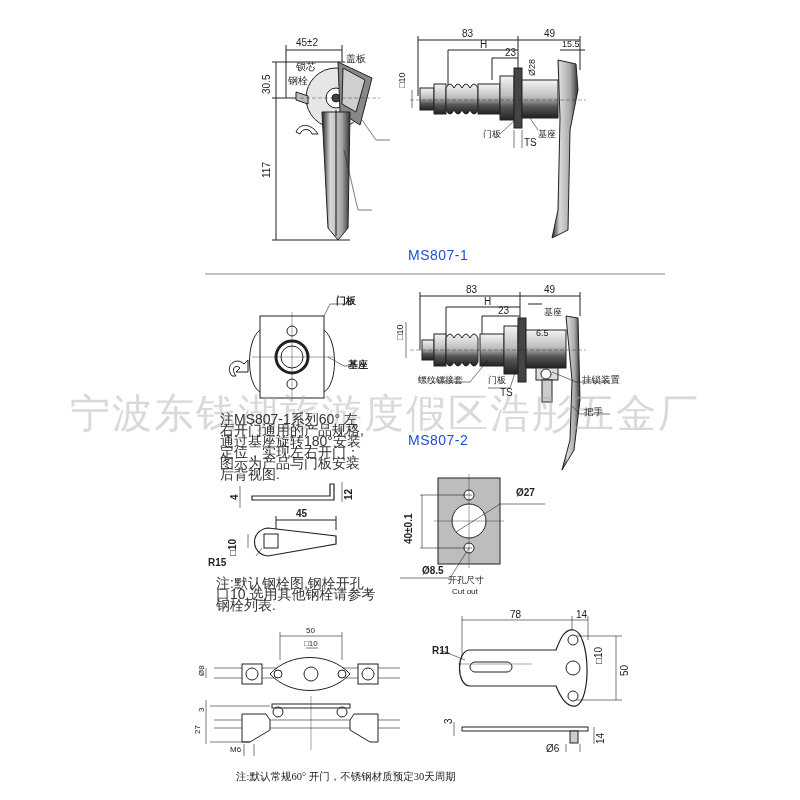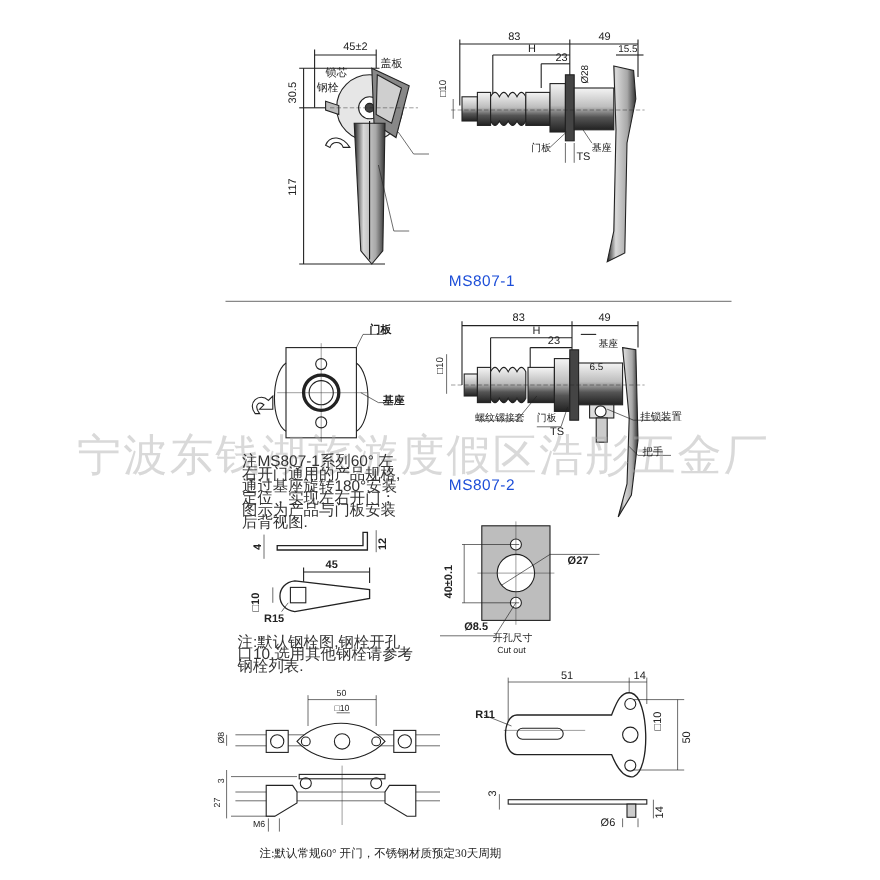--- a/index.html
+++ b/index.html
@@ -215,21 +215,21 @@
     <line x1="454" y1="722" x2="454" y2="736" stroke-width="0.6"></line>
     <line x1="594" y1="727" x2="594" y2="744" stroke-width="0.6"></line>
     <line x1="566" y1="744" x2="566" y2="752" stroke-width="0.6"></line>
     <line x1="580" y1="744" x2="580" y2="752" stroke-width="0.6"></line>
   </g>
 </svg>
 
 <div class="wm">宁波东钱湖旅游度假区浩彤五金厂</div>
 
 <div>
-  <span class="lbl dim" style="left:312px;top:38px;">45±2</span>
+  <span class="lbl dim" style="left:296px;top:38px;">45±2</span>
   <span class="lbl dim dimv" style="left:262px;top:94px;">30.5</span>
   <span class="lbl dim dimv" style="left:262px;top:178px;">117</span>
   <span class="lbl" style="left:346px;top:54px;text-align:right;">盖板</span>
   <span class="lbl" style="left:296px;top:62px;">锁芯</span>
   <span class="lbl" style="left:288px;top:76px;">钢栓</span>
 
   <span class="lbl dim" style="left:462px;top:29px;">83</span>
   <span class="lbl dim" style="left:544px;top:29px;">49</span>
   <span class="lbl dim" style="left:480px;top:40px;">H</span>
   <span class="lbl dim" style="left:505px;top:48px;">23</span>
@@ -248,57 +248,57 @@
   <span class="lbl bold" style="left:348px;top:360px;">基座</span>
   <div class="lbl note" style="left:220px;top:414px;width:148px;">注MS807-1系列60° 左右开门通用的产品规格,通过基座旋转180°安装定位，实现左右开门；图示为产品与门板安装后背视图.</div>
 
   <span class="lbl dim" style="left:466px;top:285px;">83</span>
   <span class="lbl dim" style="left:544px;top:285px;">49</span>
   <span class="lbl dim" style="left:484px;top:297px;">H</span>
   <span class="lbl dim" style="left:498px;top:306px;">23</span>
   <span class="lbl dim" style="left:536px;top:297px;font-size:9px;margin-top:32px;">6.5</span>
   <span class="lbl" style="left:544px;top:308px;font-size:9px;">基座</span>
   <span class="lbl dim dimv" style="left:396px;top:340px;font-size:9px;">□10</span>
-  <span class="lbl" style="left:432px;top:376px;font-size:9px;">螺纹镙接套</span>
+  <span class="lbl" style="left:418px;top:376px;font-size:9px;">螺纹镙接套</span>
   <span class="lbl" style="left:488px;top:376px;font-size:9px;">门板</span>
   <span class="lbl dim" style="left:500px;top:388px;">TS</span>
   <span class="lbl" style="left:582px;top:375px;font-size:9.5px;">挂锁装置</span>
   <span class="lbl" style="left:584px;top:407px;font-size:9.5px;">把手</span>
 
   <span class="lbl model" style="left:408px;top:433px;">MS807-2</span>
 </div>
 
 <div>
   <span class="lbl dim bold dimv" style="left:230px;top:500px;">4</span>
   <span class="lbl dim bold dimv" style="left:344px;top:500px;">12</span>
   <span class="lbl dim bold" style="left:296px;top:509px;">45</span>
   <span class="lbl dim bold dimv" style="left:228px;top:556px;">□10</span>
-  <span class="lbl dim bold" style="left:240px;top:558px;">R15</span>
+  <span class="lbl dim bold" style="left:208px;top:558px;">R15</span>
   <div class="lbl note" style="left:216px;top:578px;width:160px;">注:默认钢栓图,钢栓开孔口10,选用其他钢栓请参考钢栓列表.</div>
 </div>
 
 <div>
-  <span class="lbl dim bold" style="left:516px;top:488px;margin-top:18px;">Ø27</span>
+  <span class="lbl dim bold" style="left:516px;top:488px;">Ø27</span>
   <span class="lbl dim bold dimv" style="left:404px;top:544px;">40±0.1</span>
   <span class="lbl dim bold" style="left:384px;top:566px;margin-left:38px;">Ø8.5</span>
   <span class="lbl" style="left:448px;top:576px;font-size:9px;">开孔尺寸</span>
   <span class="lbl" style="left:452px;top:588px;font-size:8px;">Cut out</span>
 </div>
 
 <div>
   <span class="lbl" style="left:306px;top:627px;font-size:8px;">50</span>
   <span class="lbl" style="left:304px;top:640px;font-size:8px;">□10</span>
   <span class="lbl dimv" style="left:198px;top:676px;font-size:8px;">Ø8</span>
   <span class="lbl dimv" style="left:198px;top:712px;font-size:8px;">3</span>
   <span class="lbl dimv" style="left:194px;top:734px;font-size:8px;">27</span>
   <span class="lbl" style="left:230px;top:746px;font-size:8px;">M6</span>
 </div>
 
 <div>
-  <span class="lbl dim" style="left:510px;top:610px;">51</span>
+  <span class="lbl dim" style="left:510px;top:610px;">78</span>
   <span class="lbl dim" style="left:576px;top:610px;">14</span>
   <span class="lbl dim bold" style="left:432px;top:646px;">R11</span>
   <span class="lbl dim dimv" style="left:594px;top:664px;">□10</span>
   <span class="lbl dim dimv" style="left:620px;top:676px;">50</span>
   <span class="lbl dim dimv" style="left:444px;top:724px;">3</span>
   <span class="lbl dim dimv" style="left:596px;top:744px;">14</span>
   <span class="lbl dim" style="left:546px;top:744px;">Ø6</span>
 </div>
 
 <div class="lbl footer" style="left:236px;top:772px;font-family:Liberation Serif, serif;">注:默认常规60°  开门，不锈钢材质预定30天周期</div>

